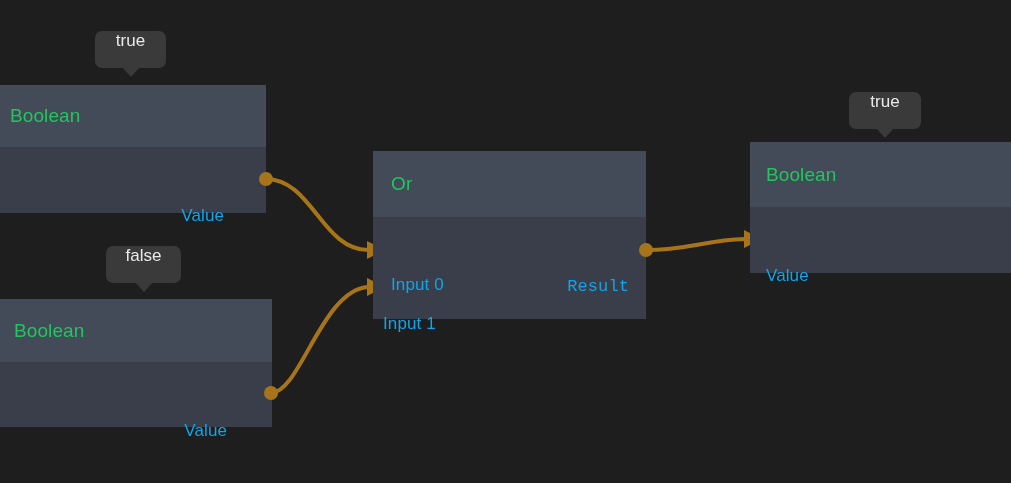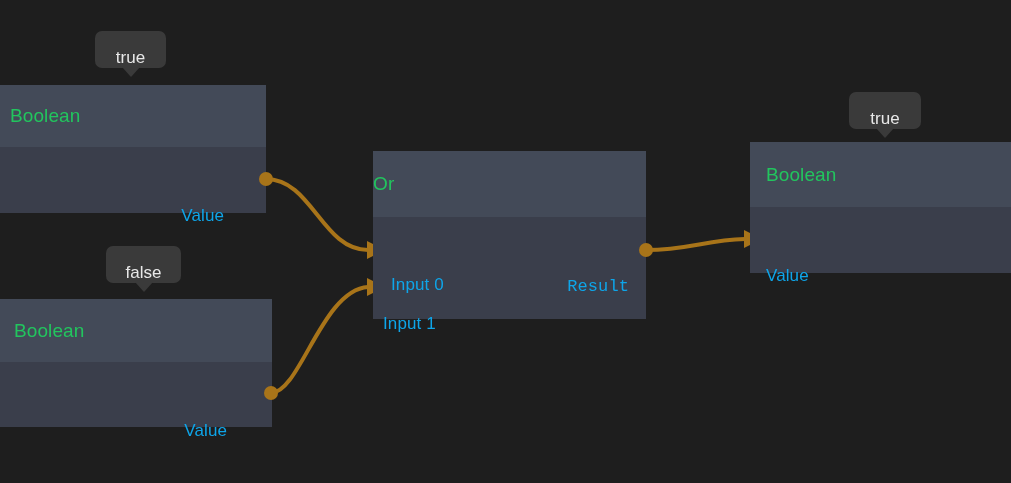--- a/index.html
+++ b/index.html
@@ -75,21 +75,21 @@
     z-index: 3;
   }
   
   .tooltip {
     position: absolute;
     background: #3a3a3a;
     border-radius: 7px;
     color: #e8e8e8;
     font-size: 17px;
     display: flex;
-    align-items: flex-end;
+    align-items: flex-start;
     justify-content: center;
     z-index: 4;
     box-sizing: border-box;
   }
   .tooltip-arrow {
     position: absolute;
     left: 50%;
     transform: translateX(-50%);
     bottom: -9px;
     width: 0;
@@ -142,21 +142,21 @@
       </div>
     </div>
   </div>
   <div class="port-dot" style="left:264px; top:386px;"></div>
   <div class="tooltip" style="left:98px; top:246px; width:75px; height:37px;margin-left:8px;">
     <span>false</span>
     <span class="tooltip-arrow"></span>
   </div>
 
   <div class="node" style="left:373px; top:151px; width:273px; height:168px;">
-    <div class="node-header" style="height:66px; ">
+    <div class="node-header" style="height:66px; padding-left:18px;">
       <span class="node-title">Or</span>
     </div>
     <div class="node-body">
       <div class="port-row" style="left:18px; top:22px;">
         <span class="port-label">Input 0</span>
       </div>
       <div class="port-row" style="left:10px; top:61px;text-align:right;">
         <span class="port-label">Input 1</span>
       </div>
       <div class="port-row" style="right:17px; top:24px;font-family:Liberation Mono, monospace;">

